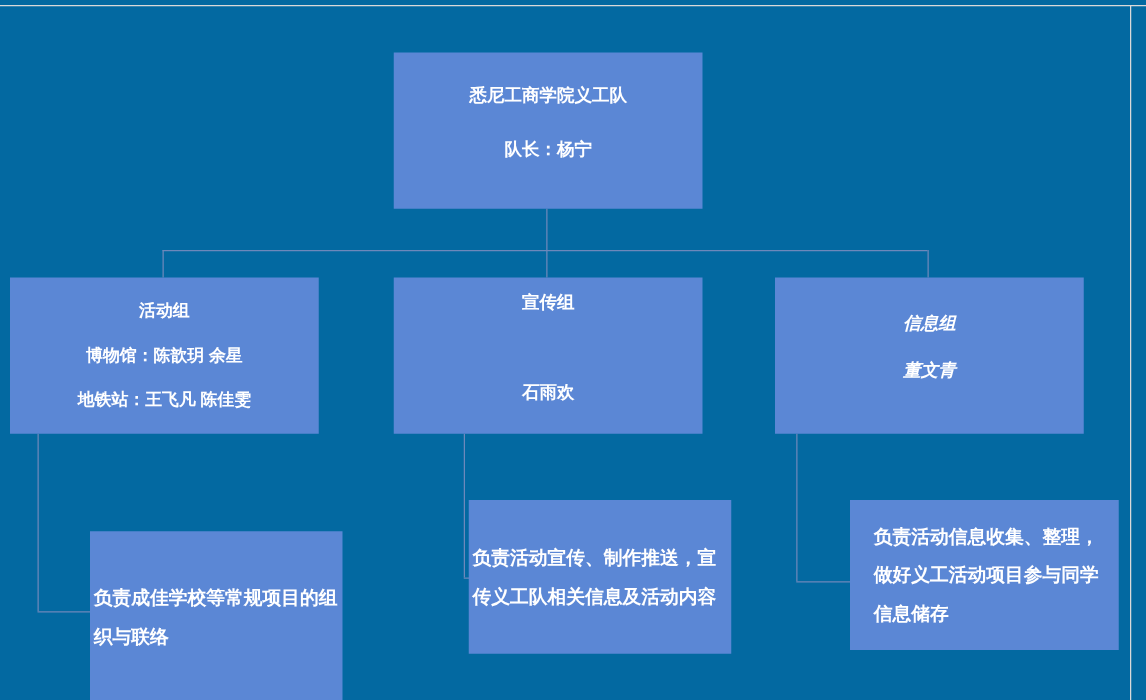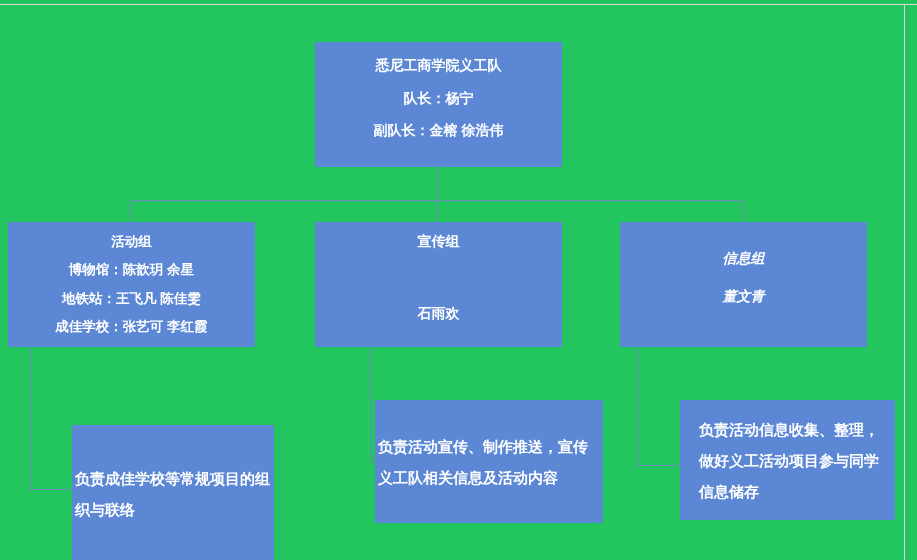--- a/index.html
+++ b/index.html
@@ -1,19 +1,19 @@
 <!DOCTYPE html>
 <html><head>
 <meta charset="utf-8">
 <style>
   html,body{margin:0;padding:0;background:#ffffff;}
   .canvas{
     position:relative;
     width:917px;height:560px;
-    background:#22c55e;
+    background:#0369a1;
     overflow:hidden;
     font-family:"Liberation Sans", sans-serif;
   }
   .edge{position:absolute;background:#d9d9d9;}
   .edge.top{left:0;top:4px;width:917px;height:1px;}
   .edge.right{left:904px;top:4px;width:1px;height:556px;}
 
   .connector{position:absolute;background:#6d88bb;}
 
   .box{
@@ -40,21 +40,21 @@
   .box.desc{
     justify-content:center;
     align-items:flex-start;
     text-align:left;
     font-size:15px;
     line-height:31px;
     padding:0 3px;
     box-sizing:border-box;
   }
   .box.d1{left:72px;top:425px;width:202px;height:138px;}
-  .box.d2{left:375px;top:400px;width:228px;height:123px;}
+  .box.d2{left:375px;top:400px;width:210px;height:123px;}
   .box.d3{left:680px;top:400px;width:215px;height:120px;padding-left:19px;}
 </style>
 </head>
 <body>
 
 <div class="canvas">
 
   <div class="edge top"></div>
   <div class="edge right"></div>
 
@@ -67,28 +67,26 @@
   <div class="connector" style="left:30px;top:347px;width:1px;height:142px;"></div>
   <div class="connector" style="left:30px;top:489px;width:42px;height:1px;"></div>
   <div class="connector" style="left:371px;top:347px;width:1px;height:115px;"></div>
   <div class="connector" style="left:371px;top:462px;width:5px;height:1px;"></div>
   <div class="connector" style="left:637px;top:347px;width:1px;height:118px;"></div>
   <div class="connector" style="left:637px;top:465px;width:43px;height:1px;"></div>
 
   <div class="box root">
     <div class="line">悉尼工商学院义工队</div>
     <div class="line">队长：杨宁</div>
-    <div class="line">副队长：金榕 徐浩伟</div>
   </div>
 
   <div class="box group g1">
     <div class="line">活动组</div>
     <div class="line">博物馆：陈歆玥 余星</div>
     <div class="line">地铁站：王飞凡 陈佳雯</div>
-    <div class="line">成佳学校：张艺可 李红霞</div>
   </div>
 
   <div class="box group g2">
     <div class="line">宣传组</div>
     <div class="line">石雨欢</div>
   </div>
 
   <div class="box group g3">
     <div class="line">信息组</div>
     <div class="line">董文青</div>

